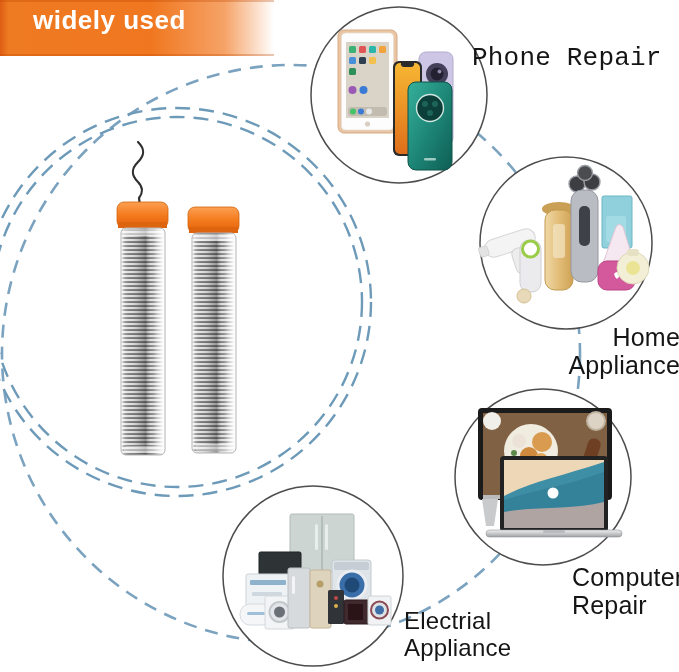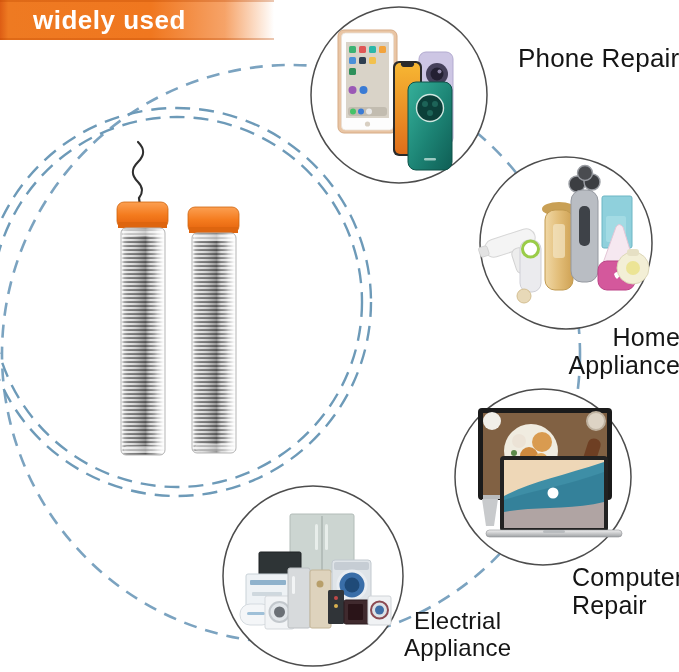--- a/index.html
+++ b/index.html
@@ -6,21 +6,21 @@
   .stage{
     position:relative;
     width:679px;height:672px;
     background:#ffffff;
     overflow:hidden;
     font-family:"Liberation Sans", sans-serif;
   }
   svg.scene{position:absolute;left:0;top:0;}
   .banner{
     position:absolute;left:0;top:0;
-    width:274px;height:40px;
+    width:274px;height:56px;
     background:linear-gradient(90deg,#dd5d14 0%,#ee7a22 3%,#f0771f 55%,#f6a368 82%,#ffffff 100%);
     box-shadow:inset 0 2px 0 rgba(190,70,0,.30), inset 0 -2px 0 rgba(190,70,0,.30);
   }
   .banner span{
     display:inline-block;
     padding-left:33px;
     line-height:40px;
     font-size:26px;
     font-weight:bold;
     color:#ffffff;
@@ -28,24 +28,24 @@
   }
   .cat-label{
     position:absolute;
     color:#151515;
     font-size:25px;
     line-height:28px;
     letter-spacing:.2px;
     white-space:nowrap;
   }
   .cat-label div{white-space:nowrap;}
-  #label-phone{left:518px;top:44px;font-size:26px;}
+  #label-phone{left:472px;top:44px;font-size:26px;font-family:Liberation Mono, monospace;}
   #label-home{left:548px;top:323px;width:132px;text-align:right;}
   #label-computer{left:572px;top:563px;text-align:left;}
-  #label-electrical{left:404px;top:607px;font-size:24px;line-height:27px;text-align:center;}
+  #label-electrical{left:404px;top:607px;font-size:24px;line-height:27px;text-align:left;}
 </style>
 </head>
 <body>
 
 <div class="stage">
 
   <svg class="scene" width="679" height="672" viewBox="0 0 679 672">
     <defs>
       <pattern id="coil" width="4" height="4" patternUnits="userSpaceOnUse">
         <rect width="4" height="4" fill="#e9e9e9"></rect>

